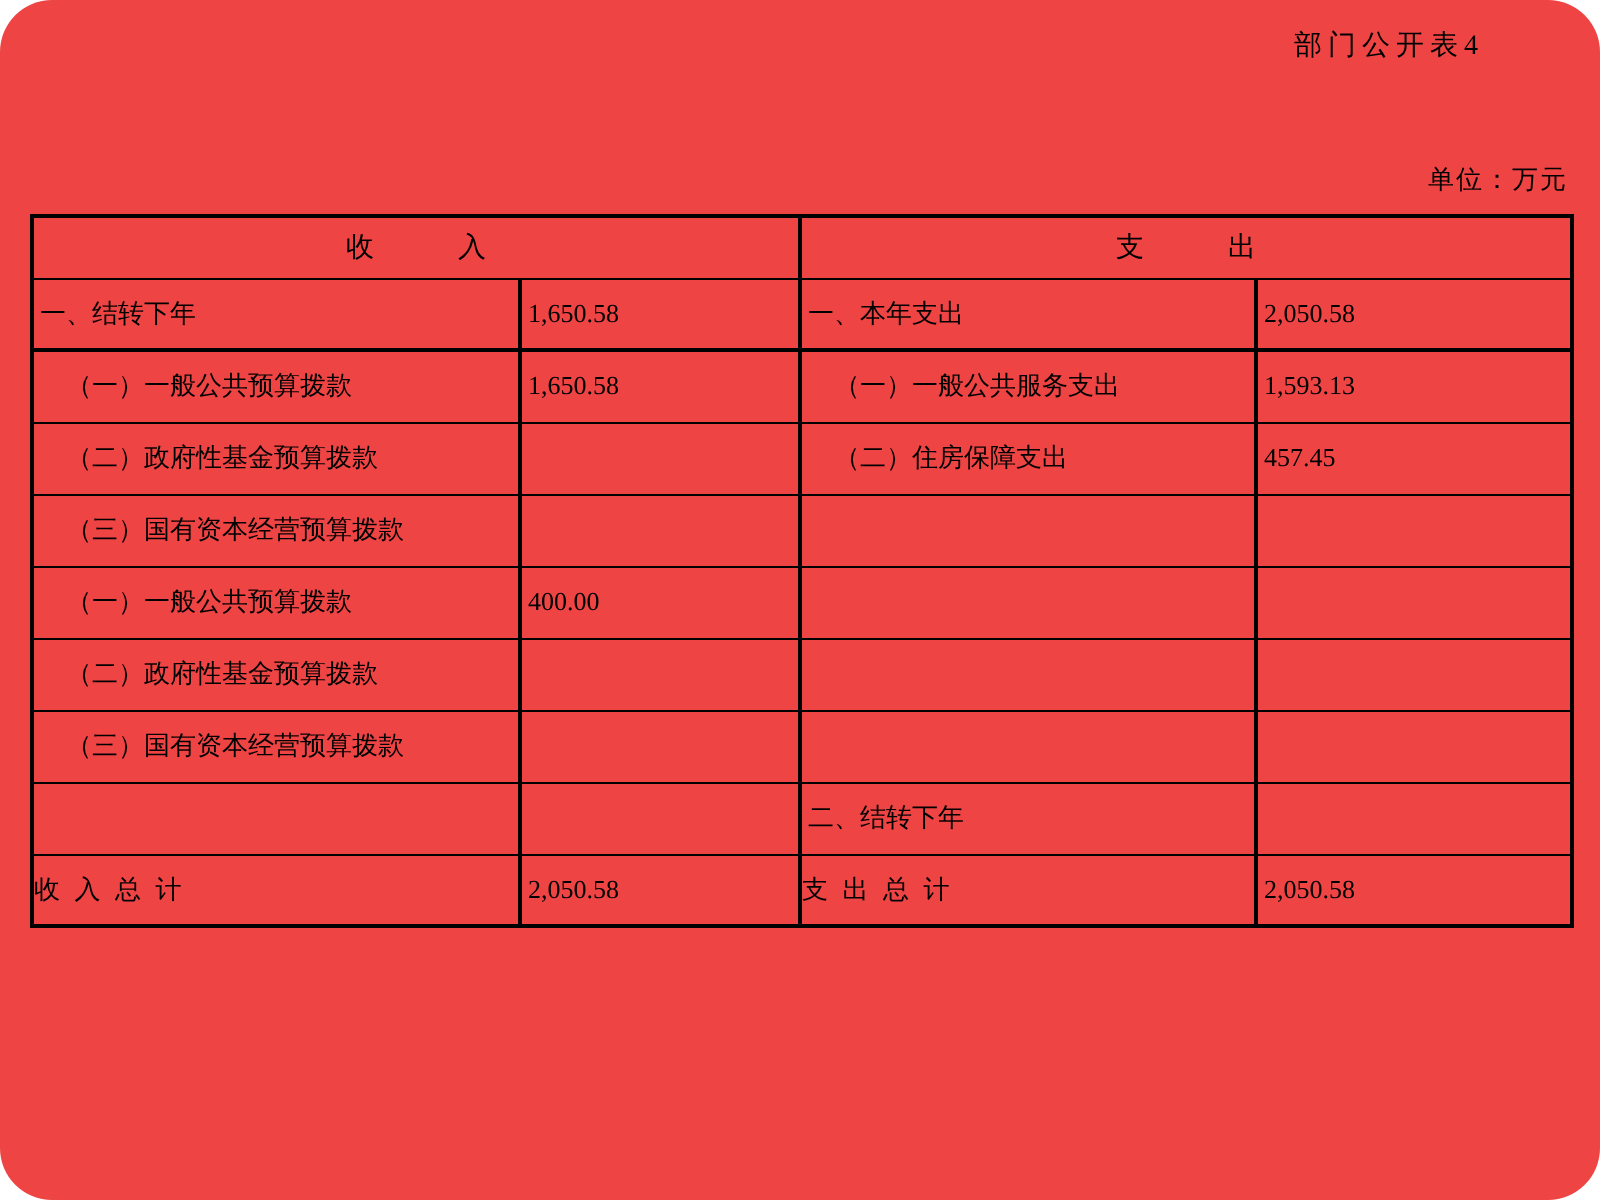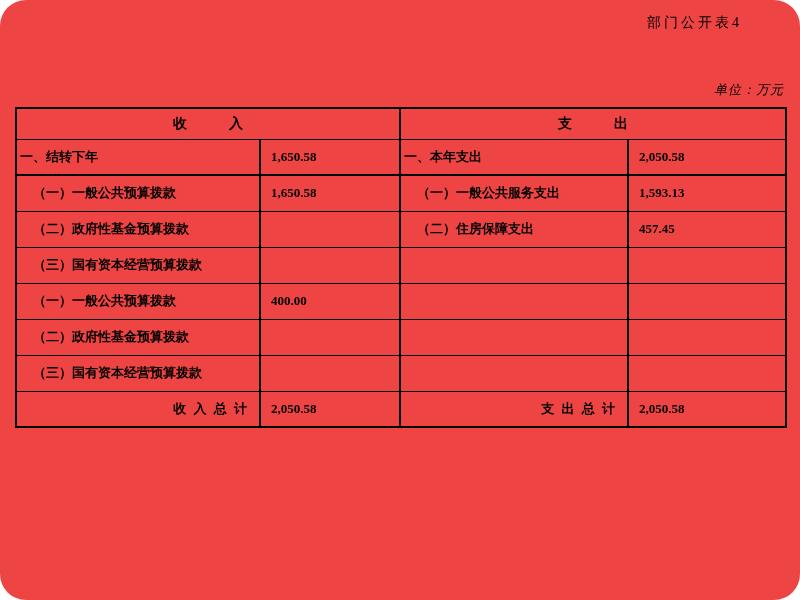--- a/index.html
+++ b/index.html
@@ -33,56 +33,55 @@
     font-size: 17px;
     font-weight: bold;
     letter-spacing: 3px;
   }
   .unit-label {
     position: absolute;
     top: 81px; right: 16px;
     font-size: 13px;
     letter-spacing: 1px;
     white-space: nowrap;
-    font-style: italic;
   }
   table.budget-table {
     position: absolute;
     top: 107px; left: 15px;
     width: 770px;
     border-collapse: collapse;
     table-layout: fixed;
     border: 2px solid #000;
   }
   .budget-table th, .budget-table td {
     border: 1px solid #000;
     border-left-width: 2px;
     border-right-width: 2px;
-    font-weight: bold;
+    font-weight: normal;
     font-size: 13px;
-    padding: 0 10px;
+    padding: 0 3px;
     white-space: nowrap;
     overflow: hidden;
     margin-left: 12px;
   }
   .budget-table thead tr.group-header-row th {
     height: 31px;
     font-size: 14px;
     text-align: center;
   }
   .budget-table thead tr.column-header-row th {
     height: 36px;
     text-align: center;
     letter-spacing: 2px;
   }
   .budget-table tbody tr { height: 36px; }
   .budget-table tbody tr:first-child td { border-bottom-width: 2px; }
   td.item { text-align: left; padding-left: 3px; }
   td.item.sub { padding-left: 16px; }
-  td.item.total { text-align: right; padding-left: 0; letter-spacing: 2px; }
+  td.item.total { text-align: left; padding-left: 0; letter-spacing: 2px; }
   td.value { text-align: left; padding-right: 6px; }
 </style>
 </head>
 <body>
 
 <div class="page">
 
   <div class="corner-note">部门公开表4</div>
 
 
@@ -138,20 +137,26 @@
           <td class="item"></td>
           <td class="value"></td>
         </tr>
         <tr>
           <td class="item sub">（三）国有资本经营预算拨款</td>
           <td class="value"></td>
           <td class="item"></td>
           <td class="value"></td>
         </tr>
         <tr>
+          <td class="item"></td>
+          <td class="value"></td>
+          <td class="item">二、结转下年</td>
+          <td class="value"></td>
+        </tr>
+        <tr>
           <td class="item total">收 入 总 计</td>
           <td class="value">2,050.58</td>
           <td class="item total">支 出 总 计</td>
           <td class="value">2,050.58</td>
         </tr>
       </tbody>
   </table>
 
 </div>
 

